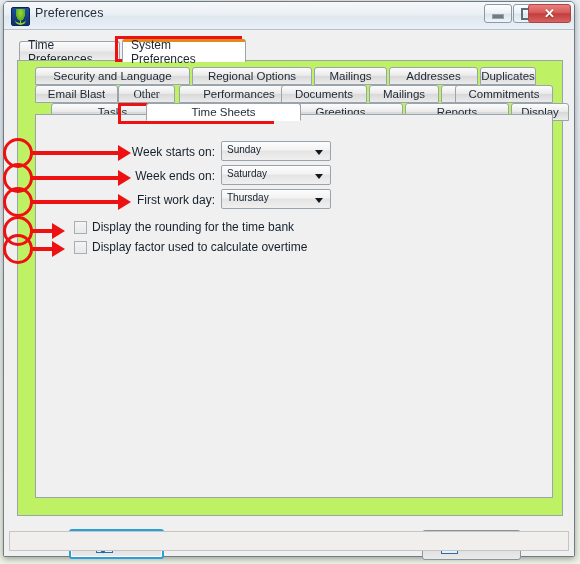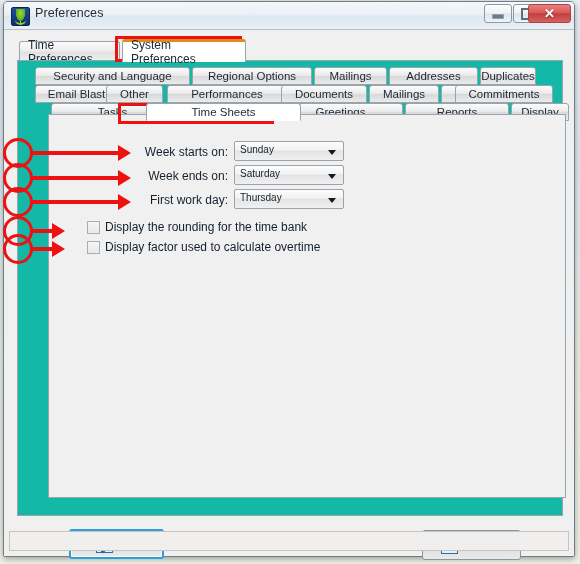--- a/index.html
+++ b/index.html
@@ -160,21 +160,21 @@
     border-bottom: none;
     z-index: 3;
   }
 
   
   #outer-panel {
     position: absolute;
     left: 13px; top: 30px;
     width: 546px;
     height: 456px;
-    background: #14b8a6;
+    background: #bef264;
     border: 1px solid #9aa4ac;
     box-sizing: border-box;
   }
 
   
   #inner-tabs {
     position: absolute;
     left: 17px; top: 6px;
     width: 518px;
     height: 54px;
@@ -203,21 +203,21 @@
   }
   .itab.active {
     background: #ffffff;
     border-bottom: 1px solid #ffffff;
     z-index: 4;
   }
 
   
   #inner-panel {
     position: absolute;
-    left: 30px; top: 53px;
+    left: 17px; top: 53px;
     width: 518px;
     height: 384px;
     background: #f0f0f0;
     border: 1px solid #9aa4ac;
     box-sizing: border-box;
   }
 
   
   .frow-label {
     position: absolute;
@@ -404,22 +404,22 @@
       <div id="inner-tabs">
         <div class="trow" id="trow1">
             <div class="itab" style="left: 0px; width: 155px;">Security and Language</div>
             <div class="itab" style="left: 157px; width: 120px;">Regional Options</div>
             <div class="itab" style="left: 279px; width: 73px;">Mailings</div>
             <div class="itab" style="left: 354px; width: 89px;">Addresses</div>
             <div class="itab" style="left: 445px; width: 56px;">Duplicates</div>
           </div>
         <div class="trow" id="trow2">
             <div class="itab" style="left: 0px; width: 83px;">Email Blast</div>
-            <div class="itab" style="left: 71px; width: 57px;">Other</div>
-            <div class="itab" style="left: 132px; width: 120px; text-align: right;">Performances</div>
+            <div class="itab" style="left: 83px; width: 57px; font-family: Liberation Serif, serif;">Other</div>
+            <div class="itab" style="left: 144px; width: 120px; text-align: right;">Performances</div>
             <div class="itab" style="left: 246px; width: 86px;">Documents</div>
             <div class="itab" style="left: 334px; width: 70px;">Mailings</div>
             <div class="itab" style="left: 406px; width: 93px;">Transactions</div>
             <div class="itab" style="left: 420px; width: 98px;">Commitments</div>
           </div>
         <div class="trow" id="trow3">
             <div class="itab" style="left: 0px; width: 123px;">Tasks</div>
             <div class="itab active" style="left: 95px; width: 155px;">Time Sheets</div>
             <div class="itab" style="left: 227px; width: 125px;">Greetings</div>
             <div class="itab" style="left: 354px; width: 104px;">Reports</div>

